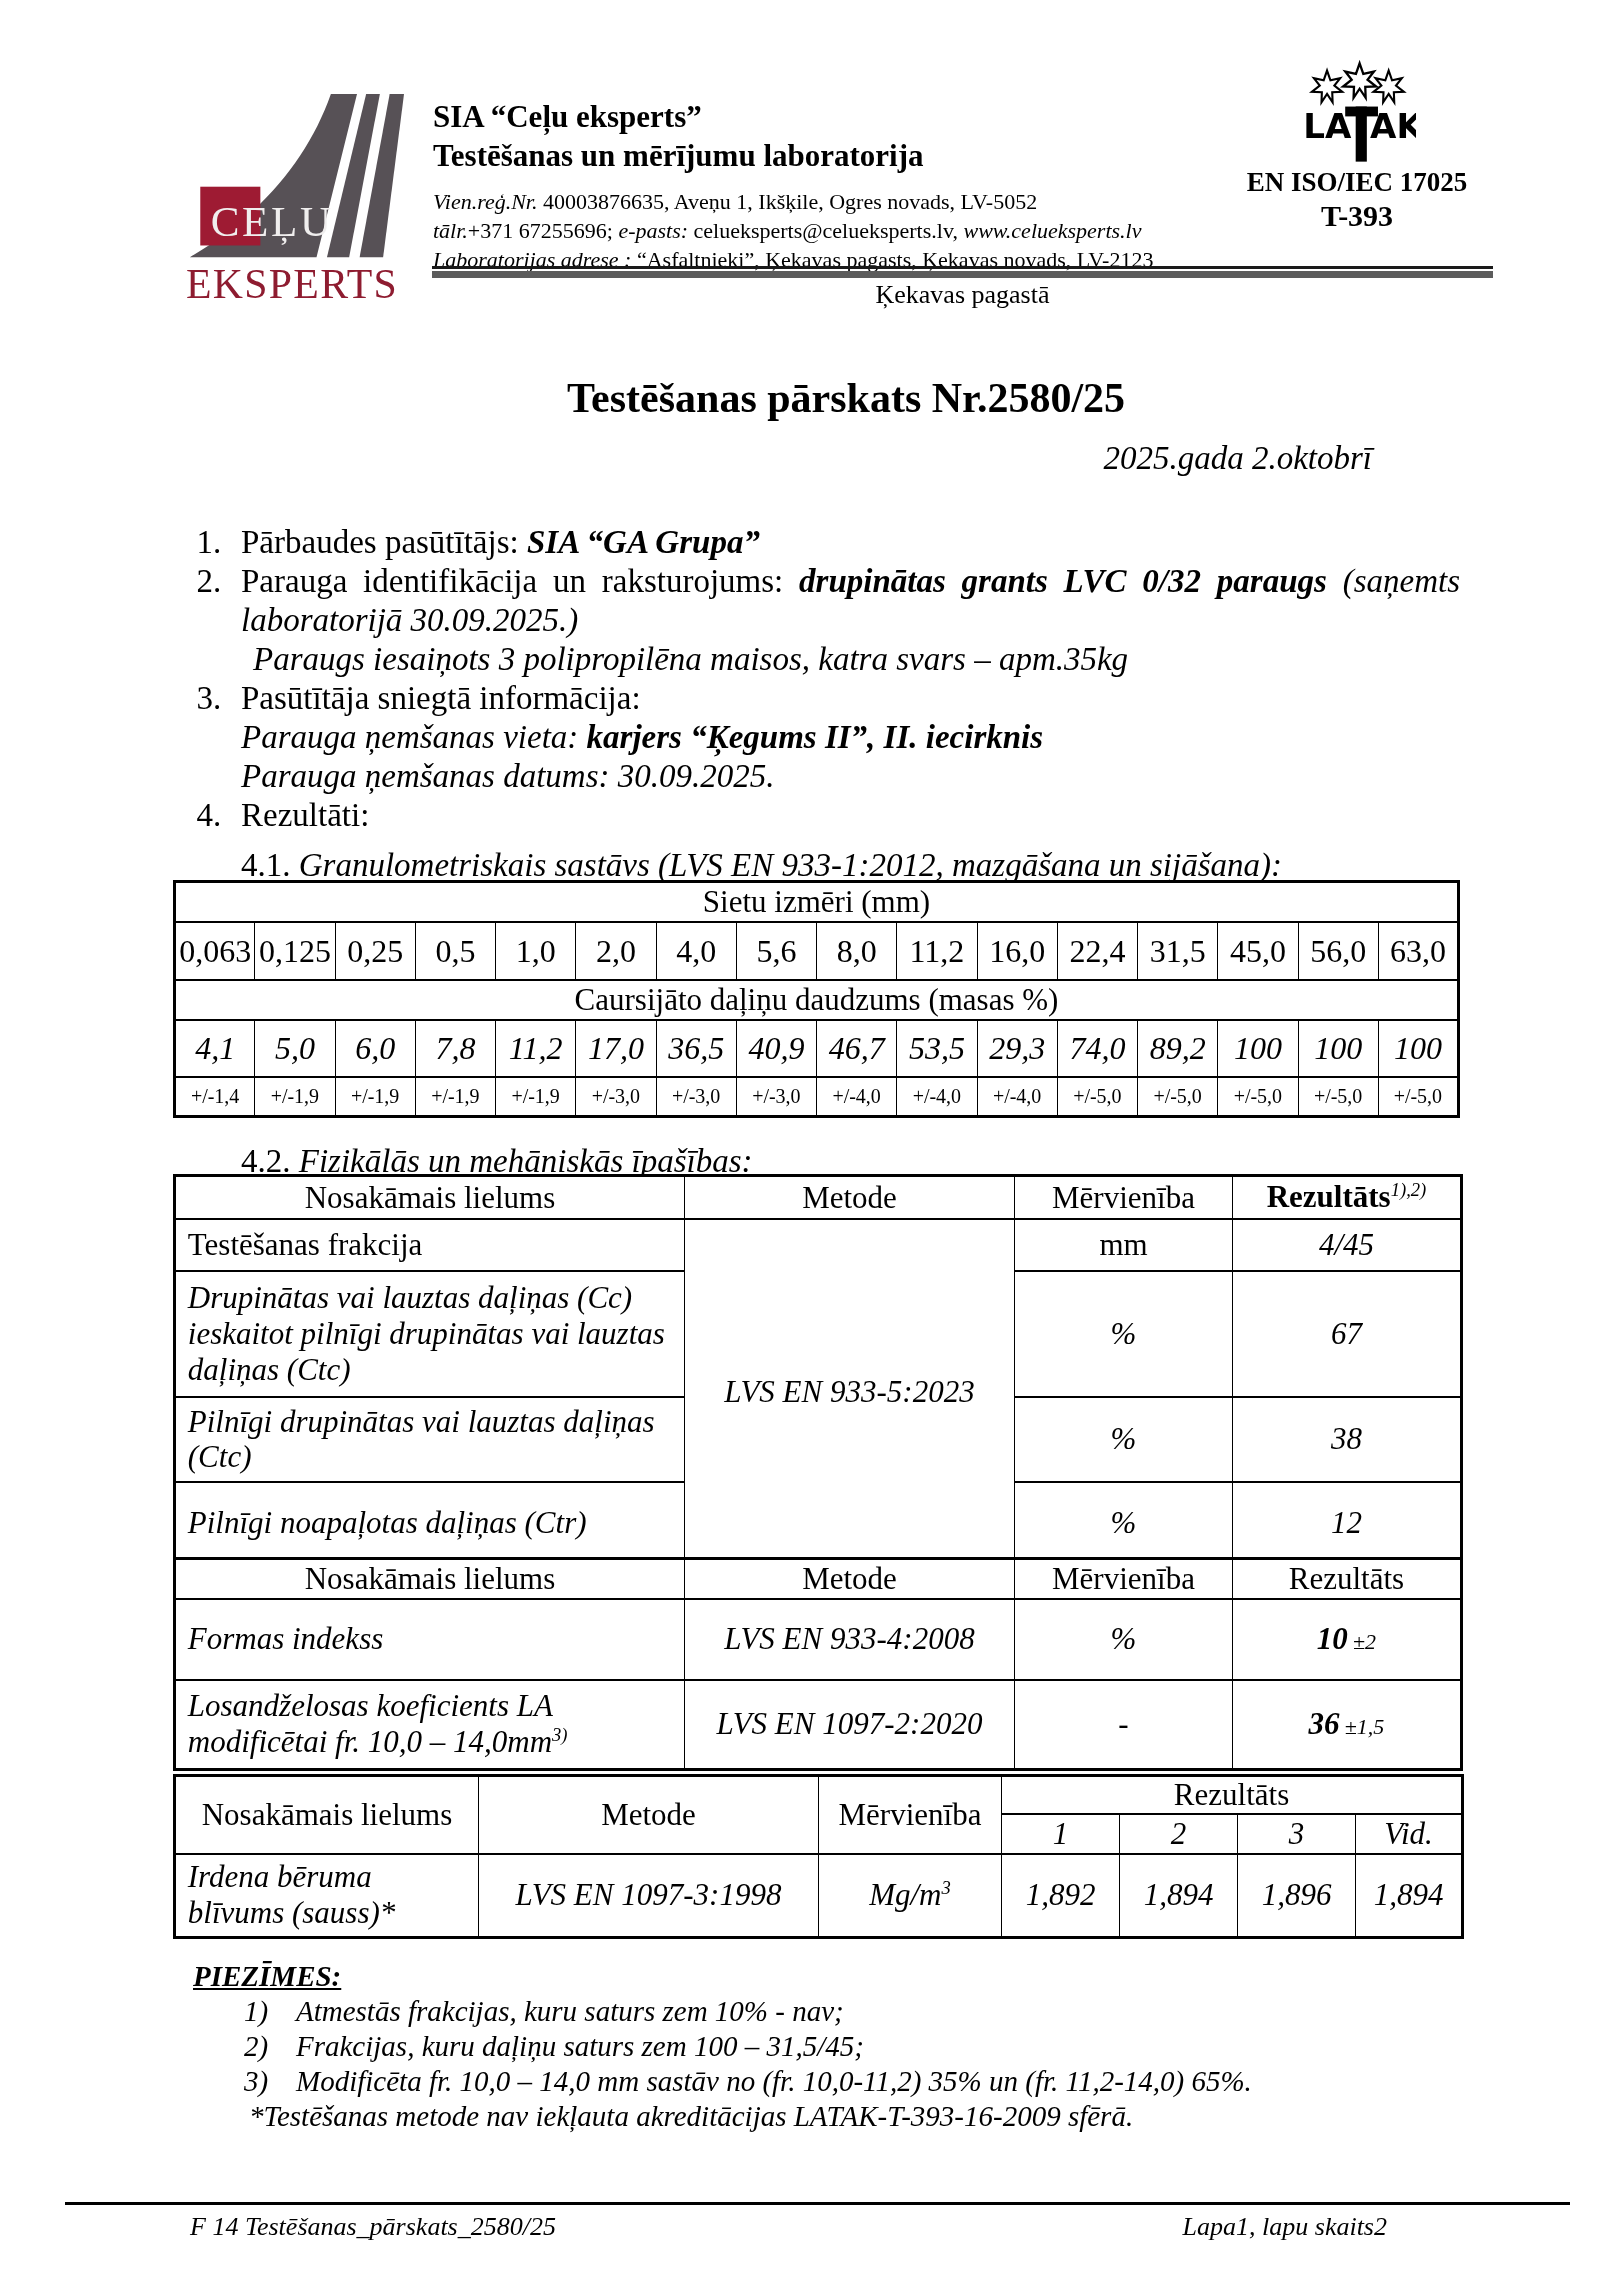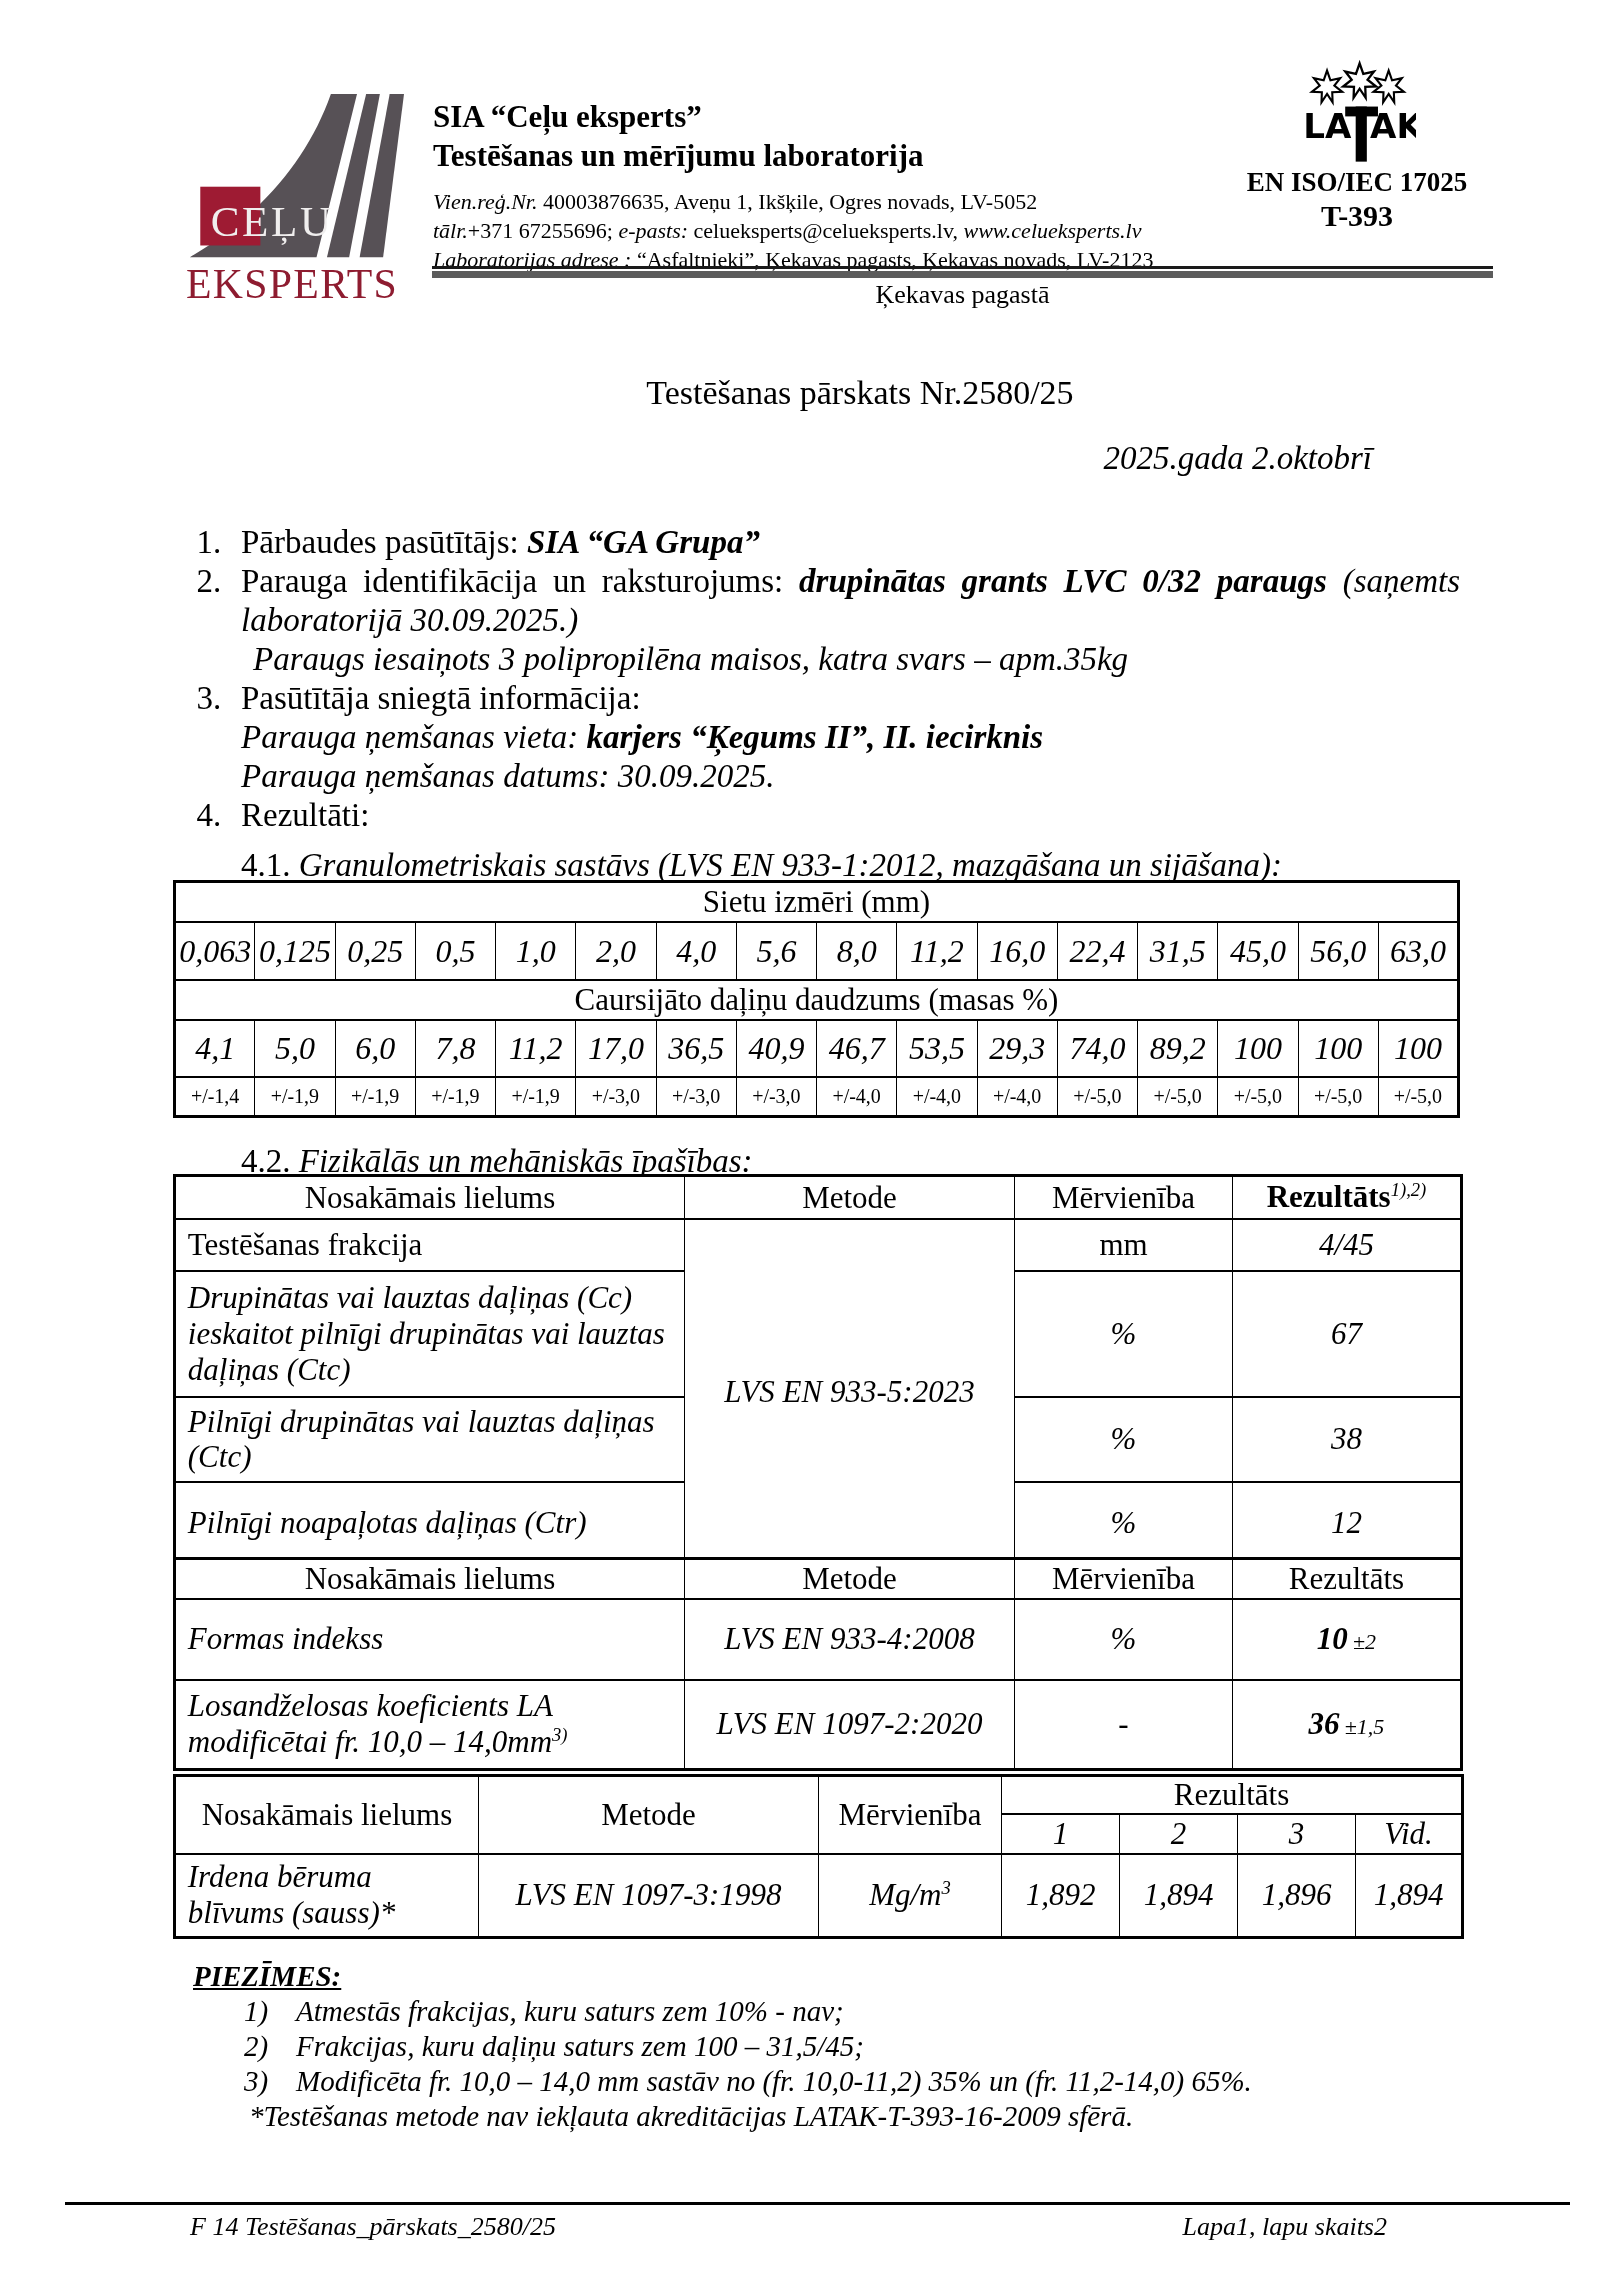--- a/index.html
+++ b/index.html
@@ -20,21 +20,21 @@
   .hdr-small.first{margin-top:11.8px;}
   .hdr-rule{left:432px;top:266px;width:1061px;height:2.6px;background:#1a1a1a;}
   .hdr-bar{left:432px;top:271px;width:1061px;height:7.2px;background:#5c5c5c;}
   .hdr-place{left:432px;top:280px;width:1061px;text-align:center;font-size:26px;}
   .latak-block{left:1236px;top:58px;width:242px;text-align:center;}
   .latak-block svg{display:block;margin:0 auto;}
   .latak-iso{font-size:27px;font-weight:bold;line-height:33px;margin-top:2.6px;}
   .latak-num{font-size:30px;font-weight:bold;line-height:33px;}
 
   
-  .doc-title{left:173px;top:374px;width:1374px;text-align:center;font-size:34px;font-weight:normal;}
+  .doc-title{left:159px;top:374px;width:1374px;text-align:center;font-size:42px;font-weight:bold;}
   .doc-date{top:440px;right:251px;font-size:33px;font-style:italic;}
 
   
   .list{left:173px;top:523px;width:1287px;font-size:33px;line-height:39px;}
   .li{display:flex;}
   .ln{flex:0 0 68px;padding-left:23.6px;box-sizing:border-box;}
   .lb{flex:1;}
   .just{text-align:justify;}
   .subline{padding-left:68px;}
   .subline.pad{padding-left:80px;}
@@ -44,21 +44,21 @@
   .sec42{left:241px;top:1142px;width:1243px;}
 
   
   table.tbl{border-collapse:collapse;table-layout:fixed;position:absolute;background:#fff;}
   .tbl td,.tbl th{border:1.3px solid #000;border-top-width:2.6px;border-bottom-width:2.6px;
     text-align:center;vertical-align:middle;padding:0;font-weight:normal;overflow:hidden;}
   table.tbl{border:3.3px solid #000;}
 
   .sieve{left:173px;top:880px;width:1287px;font-size:32px;}
   .sieve .band{font-size:31px;height:38px;}
-  .sieve .szrow td{height:56px;font-style:italic;}
+  .sieve .szrow td{height:56px;}
   .sieve .valrow td{height:55px;font-style:italic;}
   .sieve .tolrow td{height:37px;font-size:20px;}
 
   .props{left:173px;top:1174px;width:1287px;font-size:31px;}
   .props th{height:41px;}
   .cname{text-align:left !important;padding:3.9px 6.5px 3.9px 11.8px !important;line-height:1.16;}
   .props .r1 td{height:42px;}
   .props .r2 td{height:116px;}
   .props .r3 td{height:76px;}
   .props .r4 td{height:72px;}

